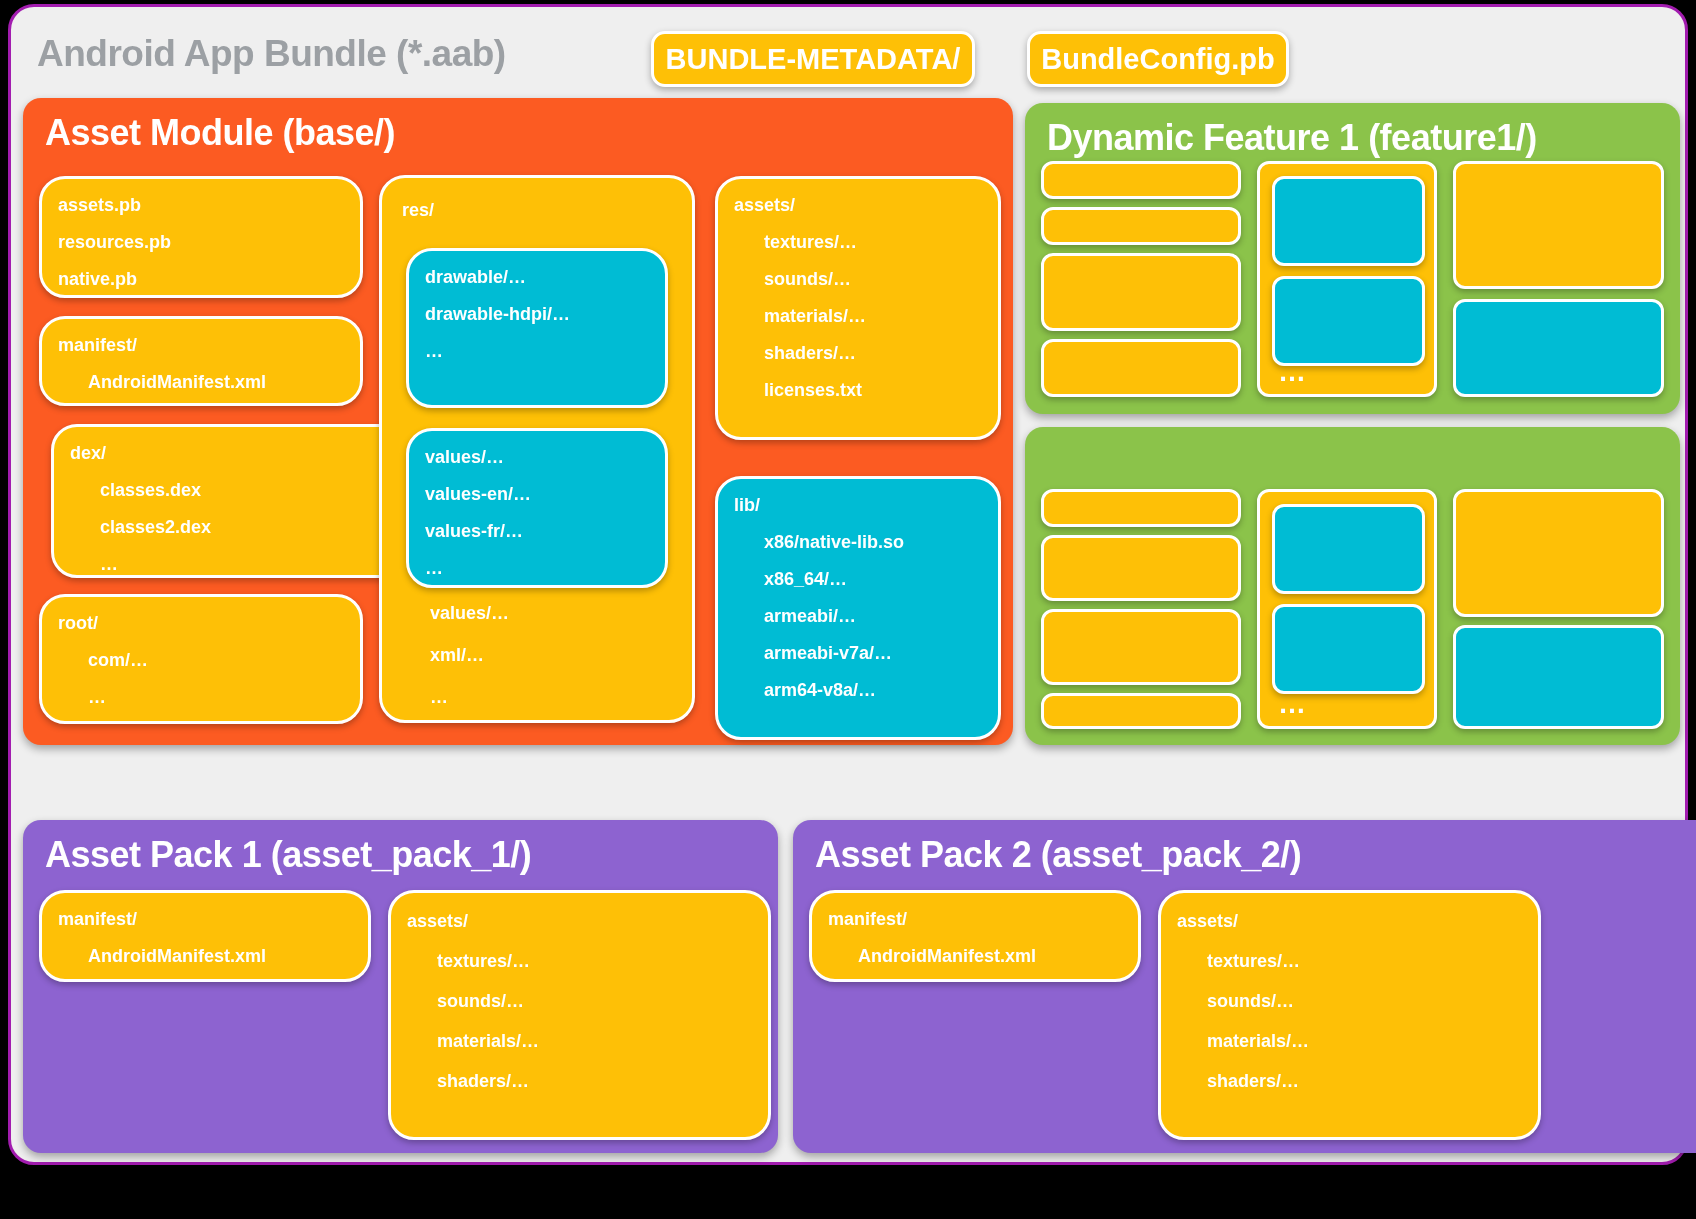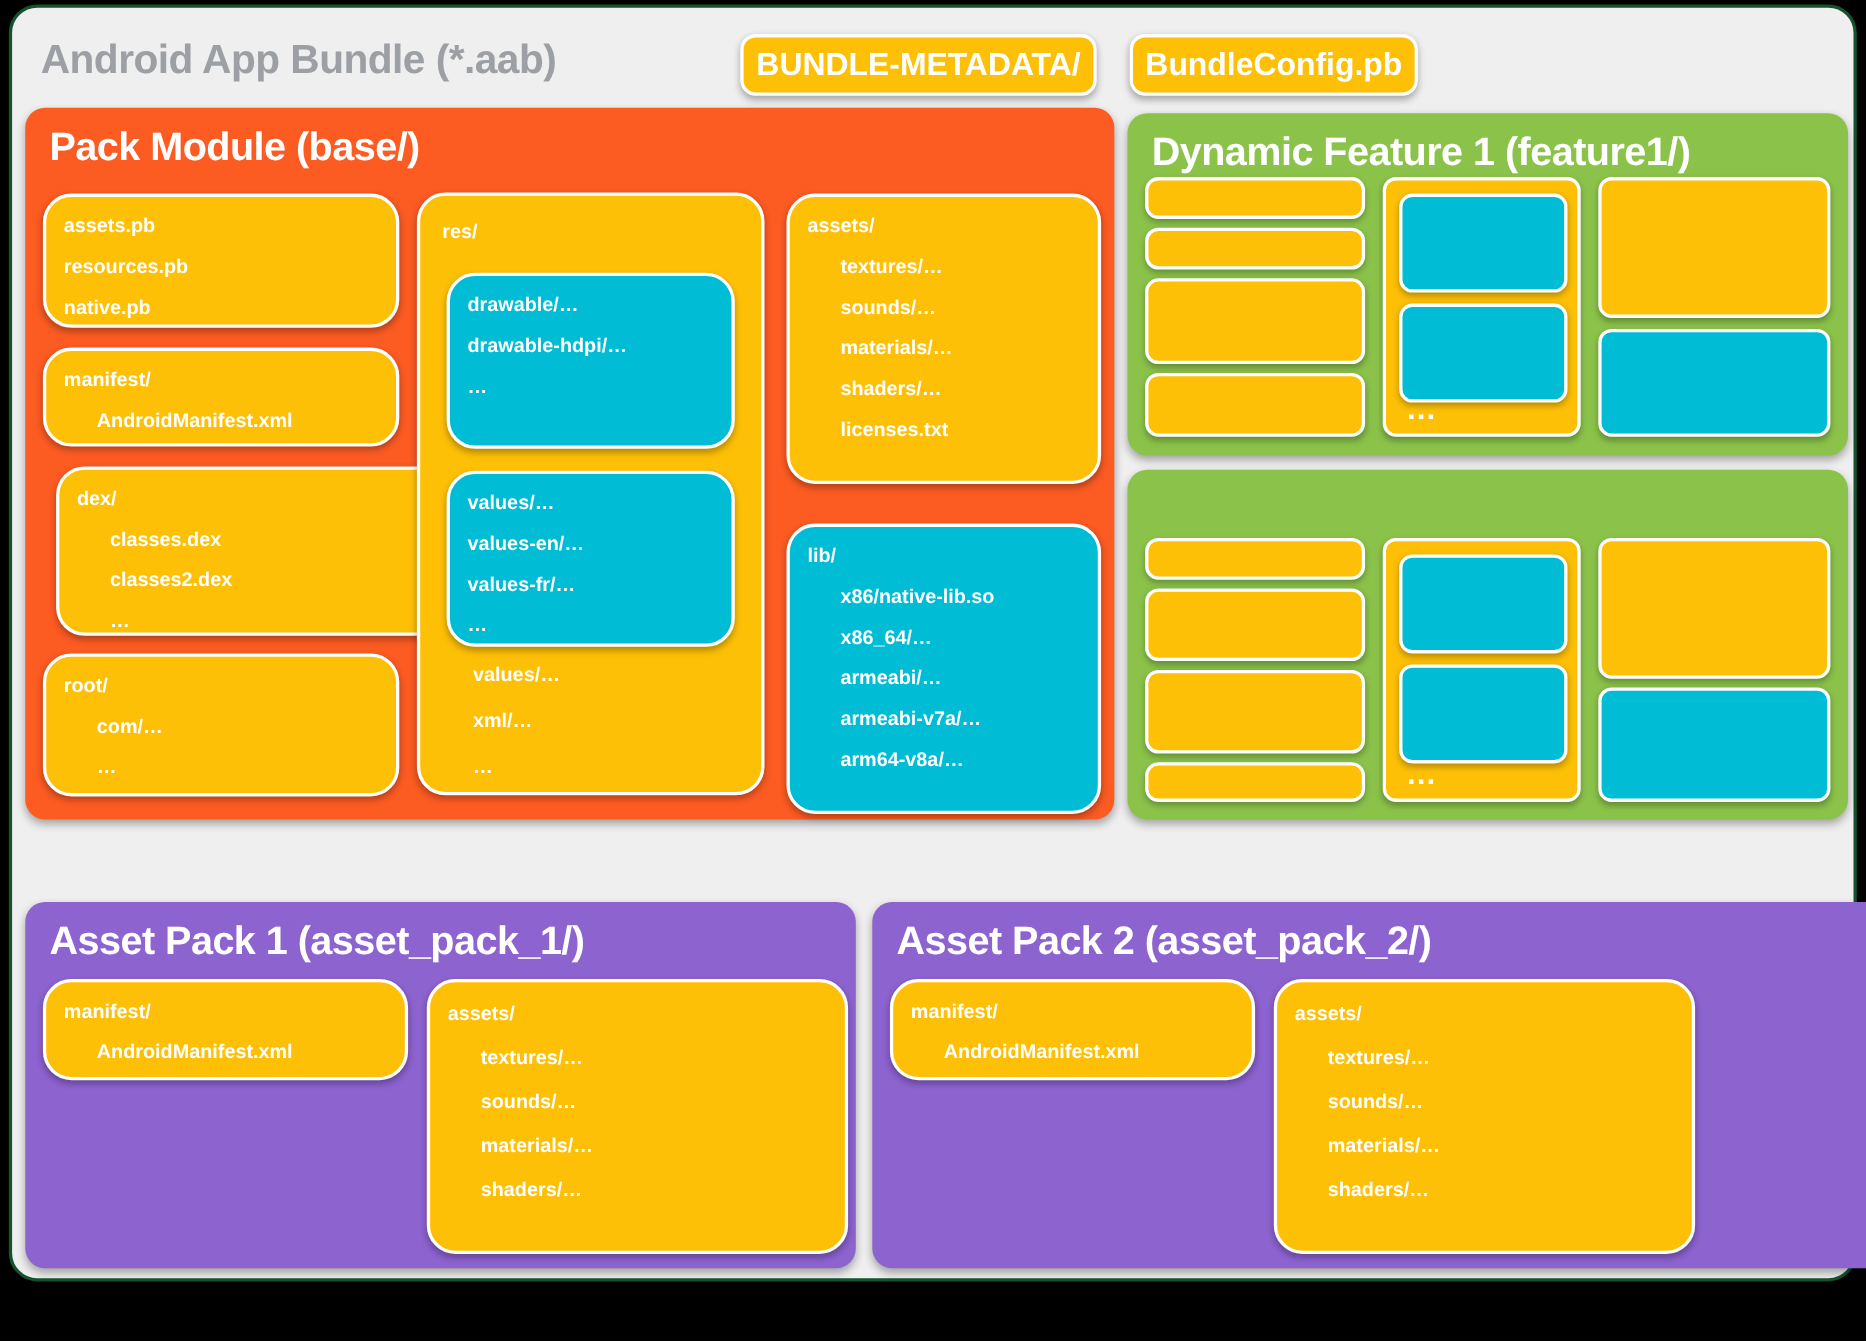--- a/index.html
+++ b/index.html
@@ -8,21 +8,21 @@
     width: 1696px; height: 1219px;
     background: #000;
     font-family: "Liberation Sans", sans-serif;
     font-weight: bold;
     overflow: hidden;
   }
   .canvas {
     position: absolute; left: 8px; top: 4px;
     width: 1680px; height: 1161px;
     background: var(--canvas, #EFEFEF);
-    border: 3px solid #14532d;
+    border: 3px solid #a21caf;
     border-radius: 26px;
     box-shadow: 0 6px 14px rgba(0,0,0,.45);
   }
   .page-title {
     position: absolute; left: 26px; top: 26px;
     font-size: 37px; color: var(--title_gray, #9CA0A4);
     letter-spacing: -0.5px;
   }
   .chip {
     position: absolute; top: 24px; height: 56px;
@@ -74,29 +74,29 @@
     color: #fff; font-size: 28px;
   }
 </style>
 </head>
 <body>
 
 <div class="canvas">
 
   <div class="page-title">Android App Bundle (*.aab)</div>
 
-  <div class="chip" style="left:662px; width:324px;">
+  <div class="chip" style="left:640px; width:324px;">
     <span>BUNDLE-METADATA/</span>
   </div>
   <div class="chip" style="left:1016px; width:262px;">
     <span>BundleConfig.pb</span>
   </div>
 
   <div class="section orange" style="left:12px; top:91px; width:990px; height:647px;">
-    <div class="stitle">Pack Module (base/)</div>
+    <div class="stitle">Asset Module (base/)</div>
 
     <div class="box" style="left:16px; top:78px; width:324px; height:122px;">
       <div class="line">assets.pb</div>
       <div class="line">resources.pb</div>
       <div class="line">native.pb</div>
     </div>
 
     <div class="box" style="left:16px; top:218px; width:324px; height:90px;">
       <div class="line">manifest/</div>
       <div class="line ind">AndroidManifest.xml</div>

